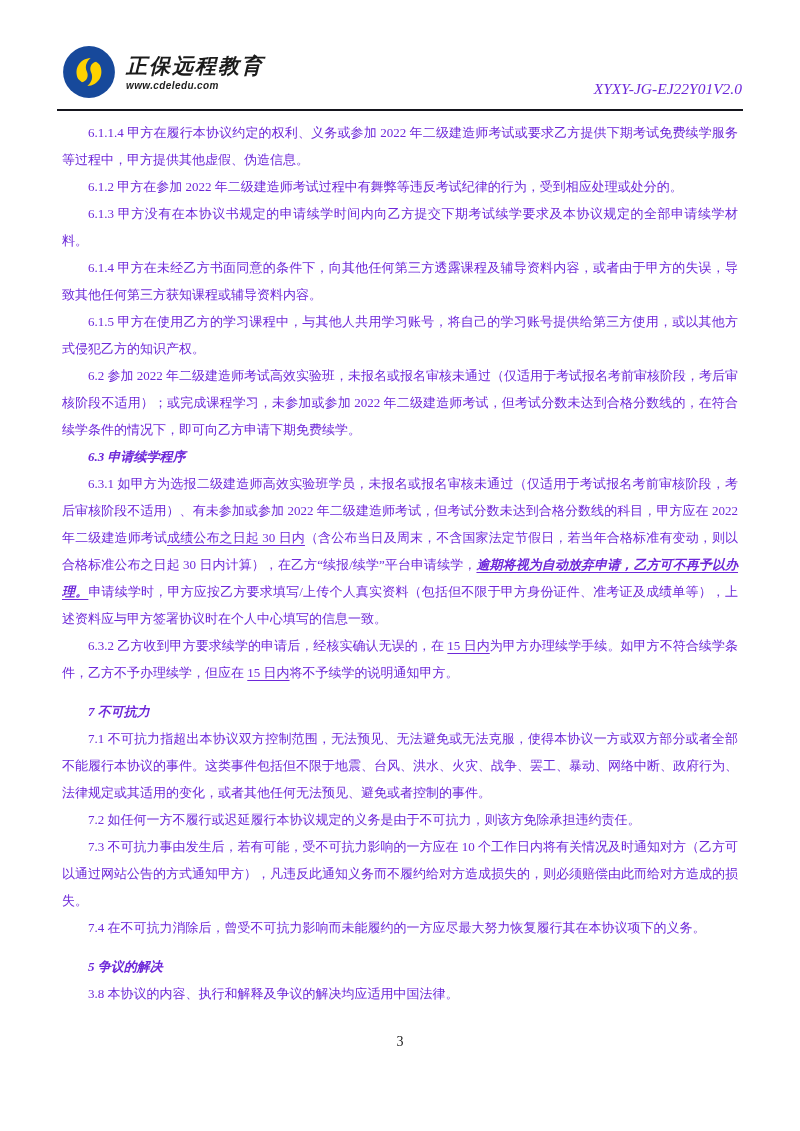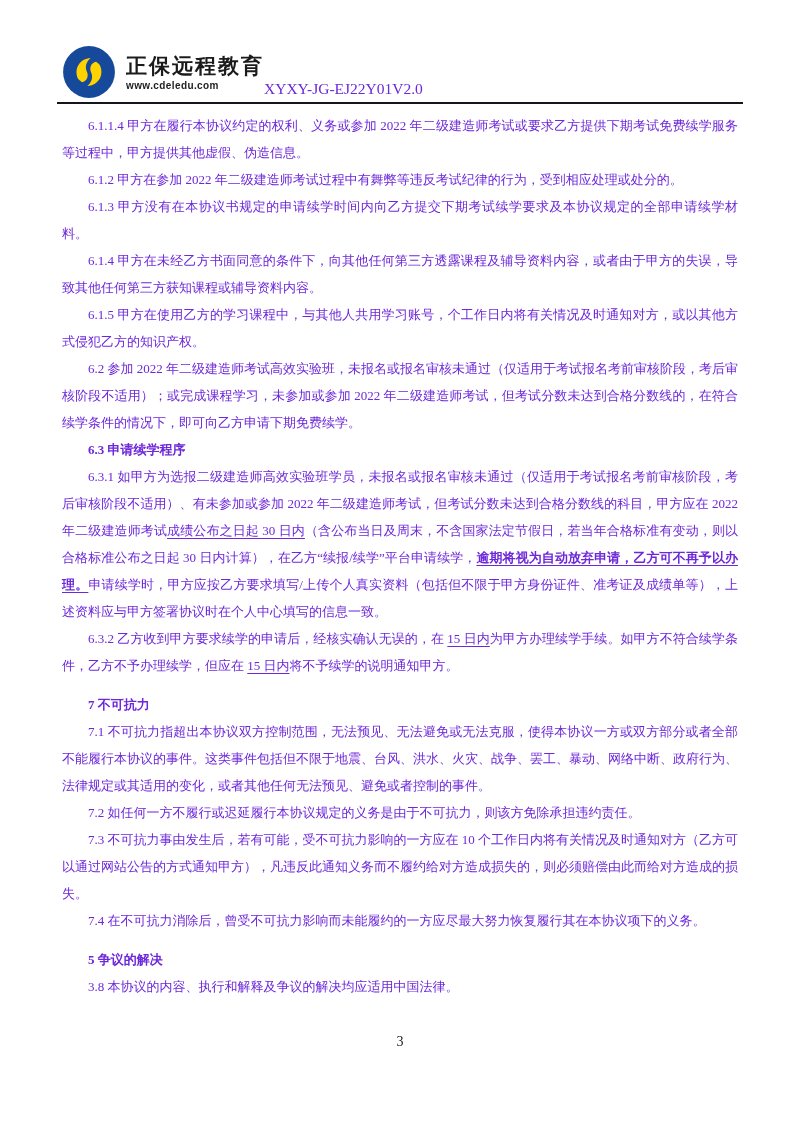--- a/index.html
+++ b/index.html
@@ -14,23 +14,24 @@
   }
   .page {
     width: 800px;
     height: 1131px;
     background: #ffffff;
     position: relative;
   }
   
   .page-header {
     display: flex;
-    justify-content: flex-start;
+    justify-content: space-between;
     align-items: flex-end;
-    padding: 45px 58px 3px 62px;
+    padding: 45px 58px 10px 62px;
+    font-style: italic;
   }
   .logo {
     display: flex;
     align-items: center;
   }
   .logo-mark { display: inline-block; line-height: 0; }
   .logo-text {
     display: flex;
     flex-direction: column;
     margin-left: 10px;
@@ -67,21 +68,21 @@
   .para {
     font-size: 13px;
     line-height: 27px;
     text-align: justify;
     text-indent: 2em;
     color: #6d28d9;
     word-break: break-all;
   }
   .para.heading { font-weight: bold; }
   .para.gap-before { margin-top: 12px; }
-  .run-bold { font-weight: bold; }
+  .run-bold { font-weight: bold; font-style: italic; }
   .run-underline { text-decoration: underline; text-underline-offset: 3px; }
   
   .page-footer {
     position: absolute;
     left: 0;
     top: 1034px;
     width: 100%;
     text-align: center;
     font-size: 14px;
     color: #1b1b1b;
@@ -111,21 +112,21 @@
     <div class="doc-code">XYXY-JG-EJ22Y01V2.0</div>
   </header>
 
   <div class="header-rule"></div>
 
   <main class="doc-body">
       <p class="para"><span class="">6.1.1.4 甲方在履行本协议约定的权利、义务或参加 2022 年二级建造师考试或要求乙方提供下期考试免费续学服务等过程中，甲方提供其他虚假、伪造信息。</span></p>
       <p class="para"><span class="">6.1.2 甲方在参加 2022 年二级建造师考试过程中有舞弊等违反考试纪律的行为，受到相应处理或处分的。</span></p>
       <p class="para"><span class="">6.1.3 甲方没有在本协议书规定的申请续学时间内向乙方提交下期考试续学要求及本协议规定的全部申请续学材料。</span></p>
       <p class="para"><span class="">6.1.4 甲方在未经乙方书面同意的条件下，向其他任何第三方透露课程及辅导资料内容，或者由于甲方的失误，导致其他任何第三方获知课程或辅导资料内容。</span></p>
-      <p class="para"><span class="">6.1.5 甲方在使用乙方的学习课程中，与其他人共用学习账号，个工作日内将有关情况及时通知对方，或以其他方式侵犯乙方的知识产权。</span></p>
+      <p class="para"><span class="">6.1.5 甲方在使用乙方的学习课程中，与其他人共用学习账号，将自己的学习账号提供给第三方使用，或以其他方式侵犯乙方的知识产权。</span></p>
       <p class="para"><span class="">6.2 参加 2022 年二级建造师考试高效实验班，未报名或报名审核未通过（仅适用于考试报名考前审核阶段，考后审核阶段不适用）；或完成课程学习，未参加或参加 2022 年二级建造师考试，但考试分数未达到合格分数线的，在符合续学条件的情况下，即可向乙方申请下期免费续学。</span></p>
       <p class="para heading"><span class="run-bold ">6.3 申请续学程序</span></p>
       <p class="para"><span class="">6.3.1 如甲方为选报二级建造师高效实验班学员，未报名或报名审核未通过（仅适用于考试报名考前审核阶段，考后审核阶段不适用）、有未参加或参加 2022 年二级建造师考试，但考试分数未达到合格分数线的科目，甲方应在 2022 年二级建造师考试</span><span class="run-underline">成绩公布之日起 30 日内</span><span class="">（含公布当日及周末，不含国家法定节假日，若当年合格标准有变动，则以合格标准公布之日起 30 日内计算），在乙方“续报/续学”平台申请续学，</span><span class="run-bold run-underline">逾期将视为自动放弃申请，乙方可不再予以办理。</span><span class="">申请续学时，甲方应按乙方要求填写/上传个人真实资料（包括但不限于甲方身份证件、准考证及成绩单等），上述资料应与甲方签署协议时在个人中心填写的信息一致。</span></p>
       <p class="para"><span class="">6.3.2 乙方收到甲方要求续学的申请后，经核实确认无误的，在 </span><span class="run-underline">15 日内</span><span class="">为甲方办理续学手续。如甲方不符合续学条件，乙方不予办理续学，但应在 </span><span class="run-underline">15 日内</span><span class="">将不予续学的说明通知甲方。</span></p>
       <p class="para heading gap-before"><span class="run-bold ">7 不可抗力</span></p>
       <p class="para"><span class="">7.1 不可抗力指超出本协议双方控制范围，无法预见、无法避免或无法克服，使得本协议一方或双方部分或者全部不能履行本协议的事件。这类事件包括但不限于地震、台风、洪水、火灾、战争、罢工、暴动、网络中断、政府行为、法律规定或其适用的变化，或者其他任何无法预见、避免或者控制的事件。</span></p>
       <p class="para"><span class="">7.2 如任何一方不履行或迟延履行本协议规定的义务是由于不可抗力，则该方免除承担违约责任。</span></p>
       <p class="para"><span class="">7.3 不可抗力事由发生后，若有可能，受不可抗力影响的一方应在 10 个工作日内将有关情况及时通知对方（乙方可以通过网站公告的方式通知甲方），凡违反此通知义务而不履约给对方造成损失的，则必须赔偿由此而给对方造成的损失。</span></p>
       <p class="para"><span class="">7.4 在不可抗力消除后，曾受不可抗力影响而未能履约的一方应尽最大努力恢复履行其在本协议项下的义务。</span></p>
       <p class="para heading gap-before"><span class="run-bold ">5 争议的解决</span></p>

